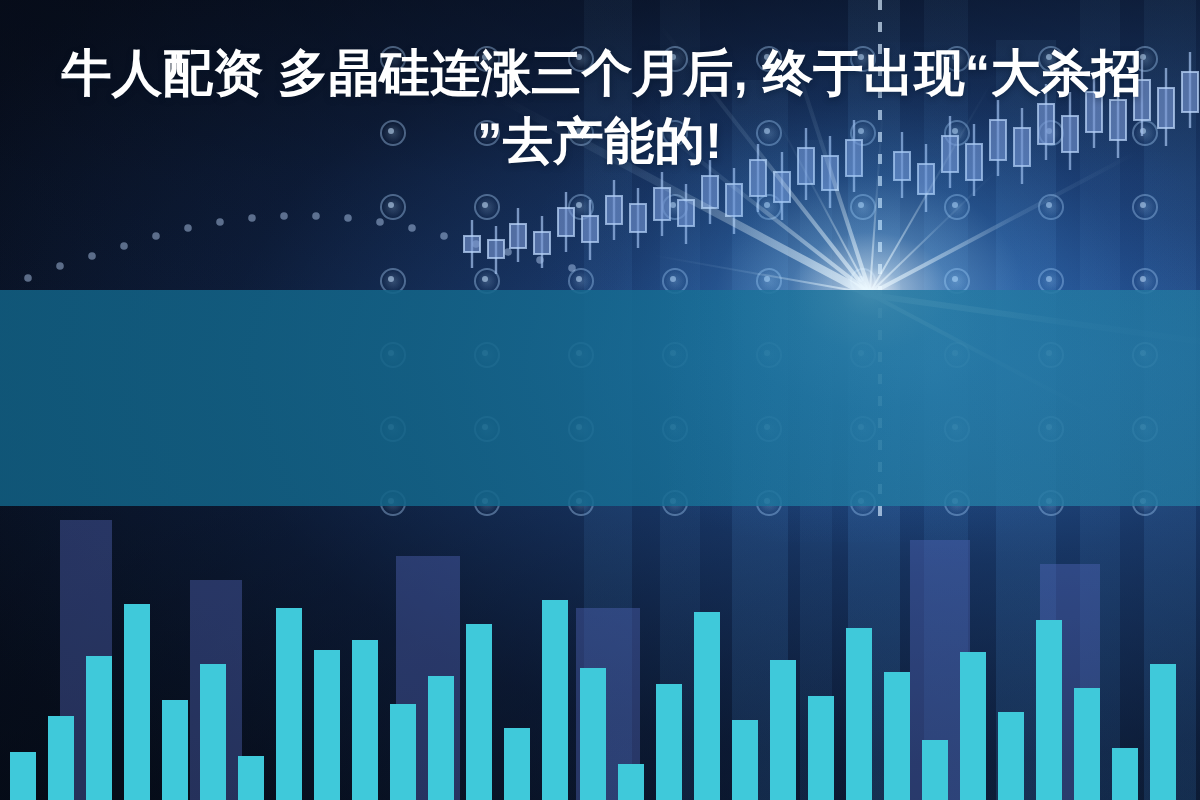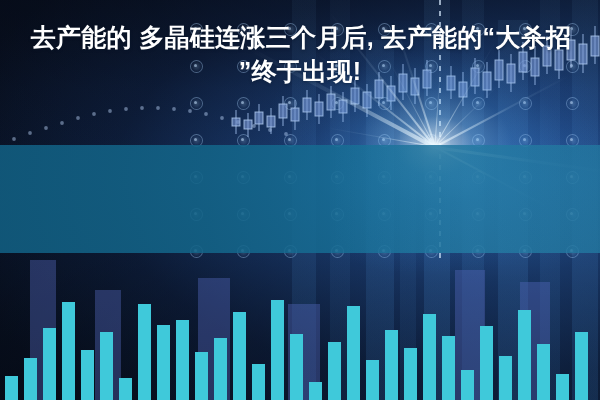--- a/index.html
+++ b/index.html
@@ -448,17 +448,17 @@
       <div class="vol" style="left: 537px; width: 13px; height: 56px;"></div>
       <div class="vol" style="left: 556px; width: 13px; height: 26px;"></div>
       <div class="vol" style="left: 575px; width: 13px; height: 68px;"></div>
     </div>
 
   <div id="banner">
     <div class="sheen"></div>
   </div>
 
   <div id="title">
-    <div class="tline l1">去产能的 多晶硅连涨三个月后, 去产能的“大杀招</div>
-    <div class="tline l2">”终于出现!</div>
+    <div class="tline l1">牛人配资 多晶硅连涨三个月后, 终于出现“大杀招</div>
+    <div class="tline l2">”去产能的!</div>
   </div>
 
 </div>
 
 </body></html>

